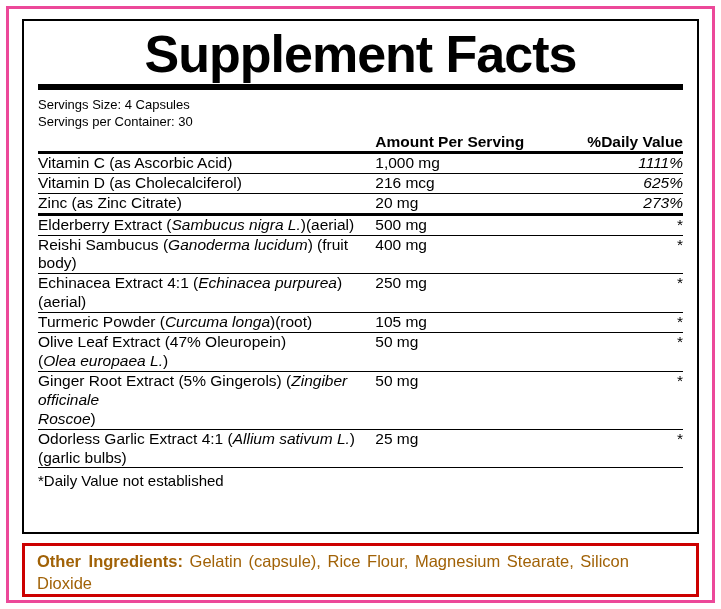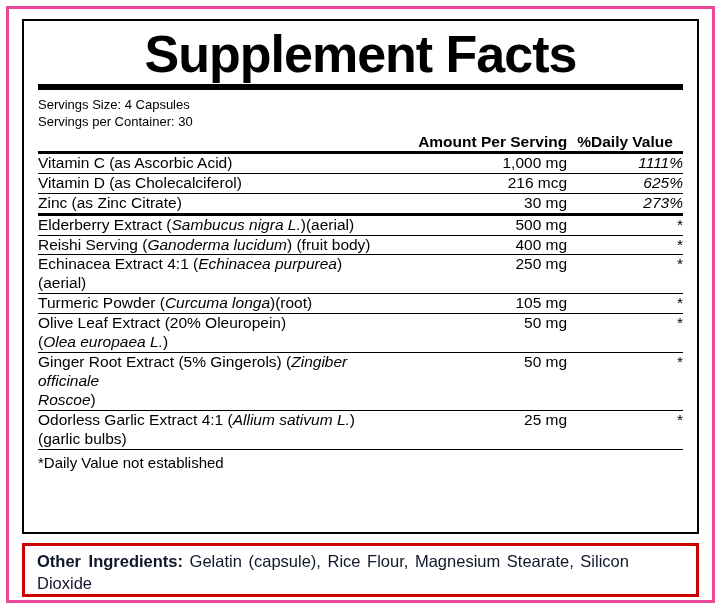--- a/index.html
+++ b/index.html
@@ -62,29 +62,28 @@
   table.facts th, table.facts td {
     padding: 0;
     vertical-align: top;
   }
   .hdr-row th {
     font-weight: bold;
     padding-bottom: 2px;
     border-bottom: 3px solid #000000;
   }
   .hdr-blank { width: 352px; }
-  .hdr-amount { text-align: right; width: 200px; padding-right: 6px; margin-top: 44px;}
-  .hdr-dv { width: 120px; }
+  .hdr-amount { text-align: left; width: 200px; padding-right: 6px; margin-top: 44px;}
+  .hdr-dv { text-align: right; width: 120px; }
   td.nutrient {
     padding: 3px 0 3px 0;
     line-height: 1.22;
     margin-top: 40px;
   }
   td.amount {
-    text-align: right;
     padding: 3px 6px 3px 0;
     white-space: nowrap;
   }
   td.dv {
     text-align: right;
     padding: 3px 0 3px 0;
     white-space: nowrap;
     font-style: italic;
   }
   td.dv-star {
@@ -108,21 +107,21 @@
     left: 13px;
     top: 534px;
     width: 677px;
     height: 54px;
     border: 3px solid #cc0000;
     box-sizing: border-box;
     background: #ffffff;
     padding: 4px 12px 0 12px;
   }
   .other-text {
-    color: #0f172a;
+    color: #a16207;
     font-size: 16.5px;
     line-height: 1.35;
     word-spacing: 2px;
   }
   .other-label {
     font-weight: bold;
     word-spacing: 3px;
   }
 </style>
 </head>
@@ -153,46 +152,46 @@
         <td class="amount">1,000 mg</td>
         <td class="dv">1111%</td>
       </tr>
       <tr class="line">
         <td class="nutrient">Vitamin D (as Cholecalciferol)</td>
         <td class="amount">216 mcg</td>
         <td class="dv">625%</td>
       </tr>
       <tr class="thick-line">
         <td class="nutrient">Zinc (as Zinc Citrate)</td>
-        <td class="amount">30 mg</td>
+        <td class="amount">20 mg</td>
         <td class="dv">273%</td>
       </tr>
 
       <tr class="line">
         <td class="nutrient"><span>Elderberry Extract (</span><span class="ital">Sambucus nigra L.</span><span>)(aerial)</span></td>
         <td class="amount">500 mg</td>
         <td class="dv-star">*</td>
       </tr>
       <tr class="line">
-        <td class="nutrient"><span>Reishi Serving (</span><span class="ital">Ganoderma lucidum</span><span>) (fruit body)</span></td>
+        <td class="nutrient"><span>Reishi Sambucus (</span><span class="ital">Ganoderma lucidum</span><span>) (fruit body)</span></td>
         <td class="amount">400 mg</td>
         <td class="dv-star">*</td>
       </tr>
       <tr class="line">
         <td class="nutrient"><span>Echinacea Extract 4:1 (</span><span class="ital">Echinacea purpurea</span><span>) (aerial)</span></td>
         <td class="amount">250 mg</td>
         <td class="dv-star">*</td>
       </tr>
       <tr class="line">
         <td class="nutrient"><span>Turmeric Powder (</span><span class="ital">Curcuma longa</span><span>)(root)</span></td>
         <td class="amount">105 mg</td>
         <td class="dv-star">*</td>
       </tr>
       <tr class="line">
-        <td class="nutrient"><span>Olive Leaf Extract (20% Oleuropein)</span><br><span>(</span><span class="ital">Olea europaea L.</span><span>)</span></td>
+        <td class="nutrient"><span>Olive Leaf Extract (47% Oleuropein)</span><br><span>(</span><span class="ital">Olea europaea L.</span><span>)</span></td>
         <td class="amount">50 mg</td>
         <td class="dv-star">*</td>
       </tr>
       <tr class="line">
         <td class="nutrient"><span>Ginger Root Extract (5% Gingerols) (</span><span class="ital">Zingiber officinale</span><br><span class="ital">Roscoe</span><span>)</span></td>
         <td class="amount">50 mg</td>
         <td class="dv-star">*</td>
       </tr>
       <tr class="line">
         <td class="nutrient"><span>Odorless Garlic Extract 4:1 (</span><span class="ital">Allium sativum L.</span><span>)</span><br><span>(garlic bulbs)</span></td>

